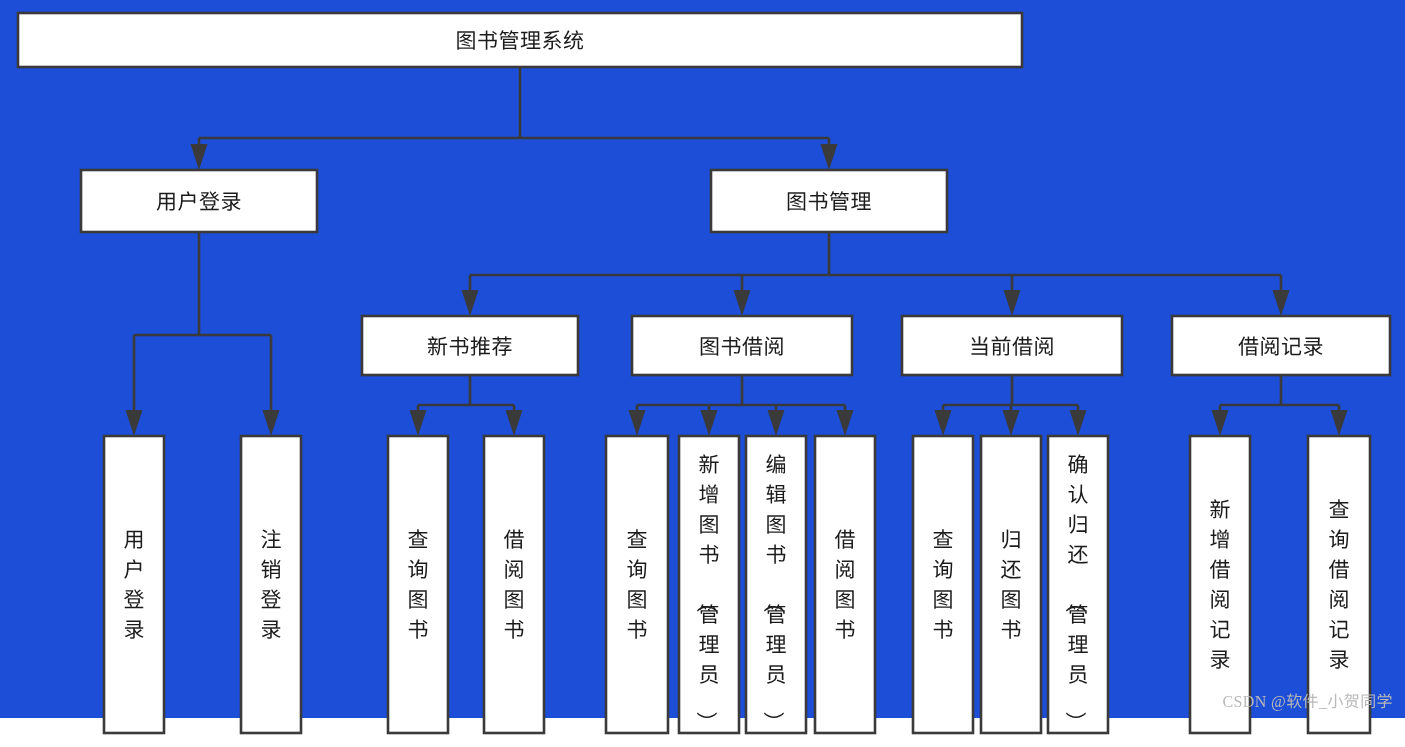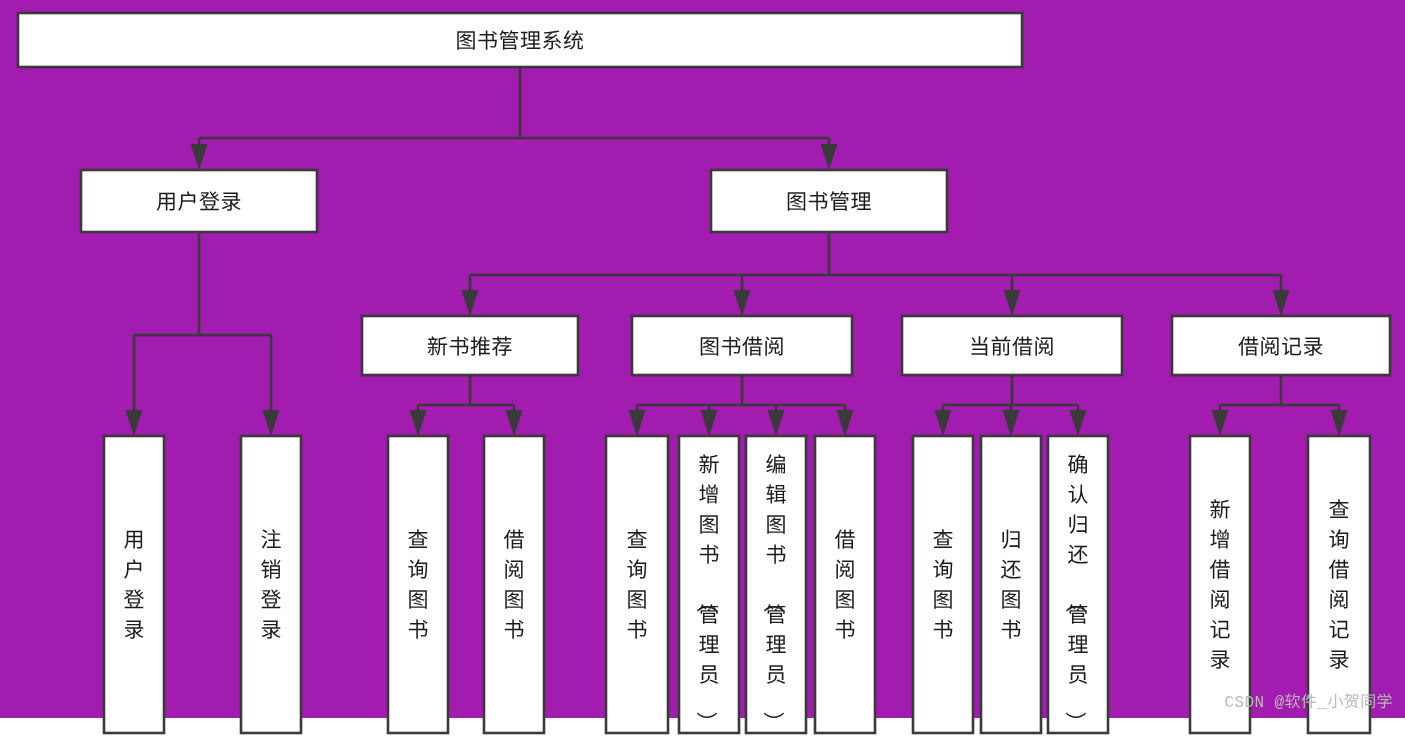--- a/index.html
+++ b/index.html
@@ -11,21 +11,21 @@
   body {
     width: 1405px;
     height: 747px;
     overflow: hidden;
     font-family: "DejaVu Sans", "Liberation Sans", sans-serif;
   }
   #diagram-root {
     position: relative;
     width: 1405px;
     height: 718px;
-    background: #a21caf;
+    background: #1d4ed8;
   }
   svg.diagram-canvas {
     position: absolute;
     left: 0;
     top: 0;
     width: 1405px;
     height: 747px;
     display: block;
   }
   .node-box {
@@ -59,21 +59,21 @@
   .node-label.vertical {
     font-size: 21px;
   }
   .node-label.vertical tspan {
     text-anchor: middle;
   }
   .watermark {
     position: absolute;
     right: 12px;
     bottom: 6px;
-    font-family: Liberation Mono, monospace;
+    font-family: Liberation Serif, serif;
     font-size: 16px;
     color: #b9b9b9;
     white-space: nowrap;
     user-select: none;
     letter-spacing: 0.4px;
   }
 </style>
 </head>
 <body>
 

